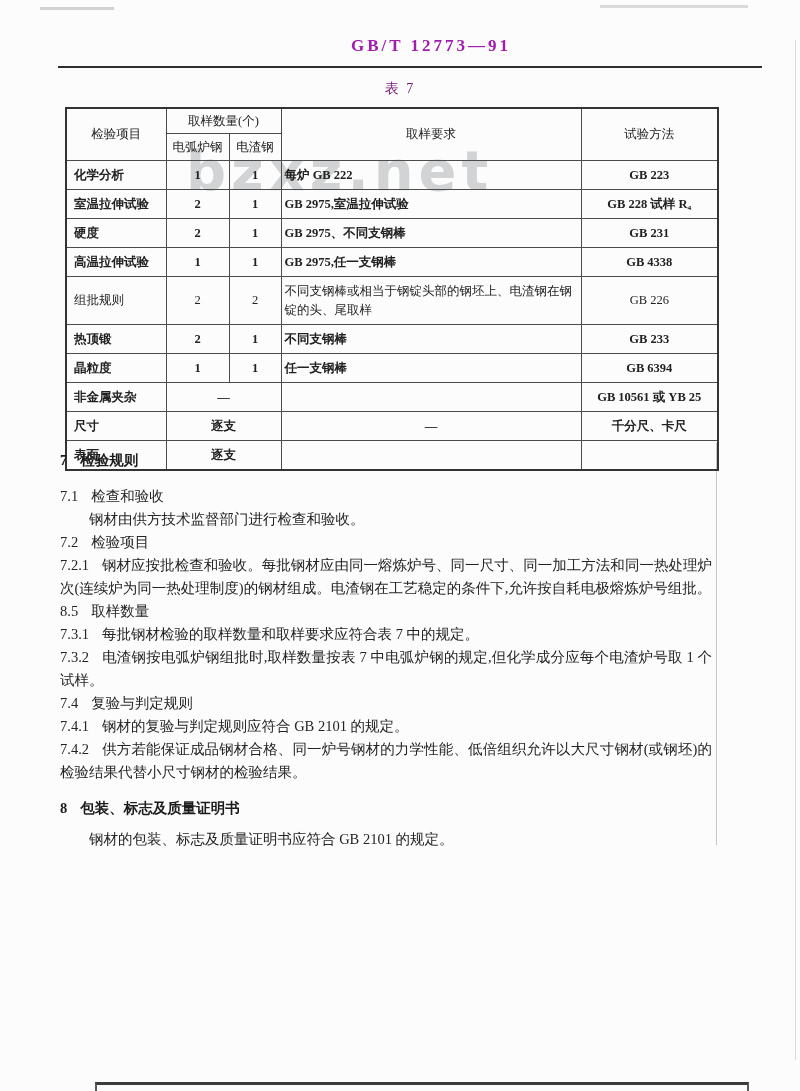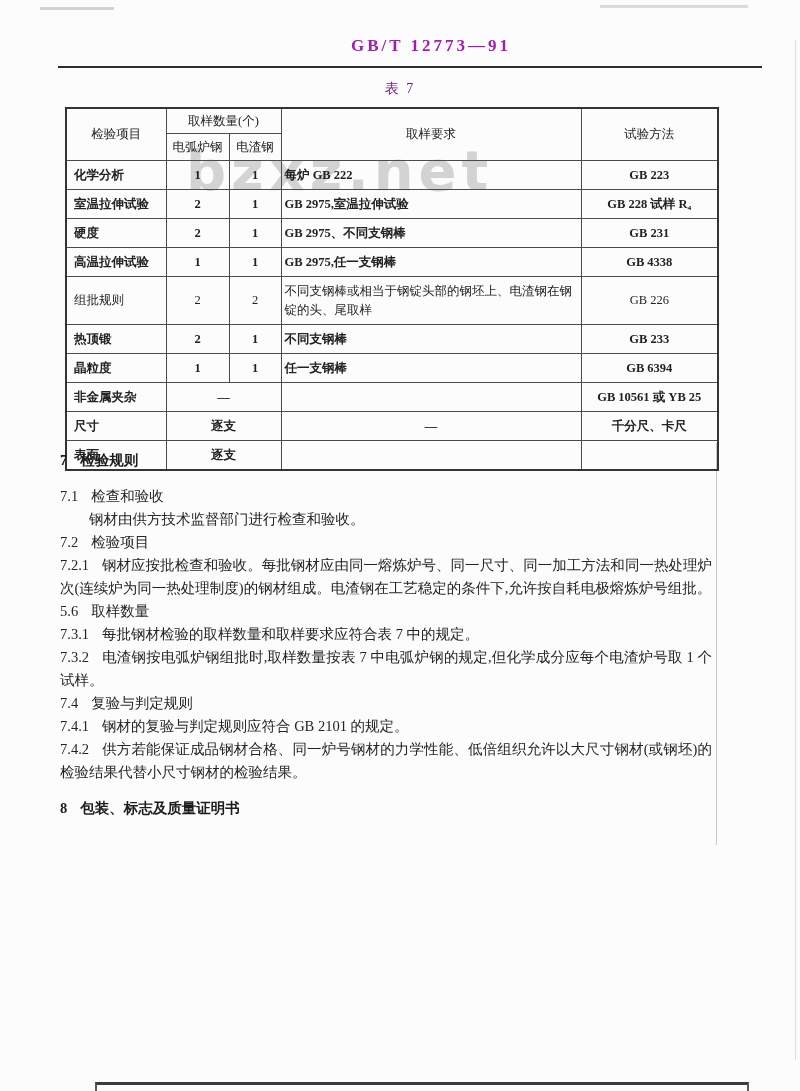--- a/index.html
+++ b/index.html
@@ -186,37 +186,40 @@
     <p class="indent">
       <span>钢材由供方技术监督部门进行检查和验收。</span>
     </p>
     <p class="clause">
       <span class="num">7.2</span><span>检验项目</span>
     </p>
     <p class="bodyp">
       <span class="num">7.2.1</span><span>钢材应按批检查和验收。每批钢材应由同一熔炼炉号、同一尺寸、同一加工方法和同一热处理炉次(连续炉为同一热处理制度)的钢材组成。电渣钢在工艺稳定的条件下,允许按自耗电极熔炼炉号组批。</span>
     </p>
     <p class="clause">
-      <span class="num">5.6</span><span>取样数量</span>
+      <span class="num">8.5</span><span>取样数量</span>
     </p>
     <p class="bodyp">
       <span class="num">7.3.1</span><span>每批钢材检验的取样数量和取样要求应符合表 7 中的规定。</span>
     </p>
     <p class="bodyp">
       <span class="num">7.3.2</span><span>电渣钢按电弧炉钢组批时,取样数量按表 7 中电弧炉钢的规定,但化学成分应每个电渣炉号取 1 个试样。</span>
     </p>
     <p class="clause">
       <span class="num">7.4</span><span>复验与判定规则</span>
     </p>
     <p class="bodyp">
       <span class="num">7.4.1</span><span>钢材的复验与判定规则应符合 GB 2101 的规定。</span>
     </p>
     <p class="bodyp">
       <span class="num">7.4.2</span><span>供方若能保证成品钢材合格、同一炉号钢材的力学性能、低倍组织允许以大尺寸钢材(或钢坯)的检验结果代替小尺寸钢材的检验结果。</span>
     </p>
     <p class="heading heading8">
       <span class="num">8</span><span>包装、标志及质量证明书</span>
     </p>
+    <p class="indent">
+      <span>钢材的包装、标志及质量证明书应符合 GB 2101 的规定。</span>
+    </p>
   </div>
 
   <div class="footer-box"></div>
 
 </div>
 
 </body></html>

